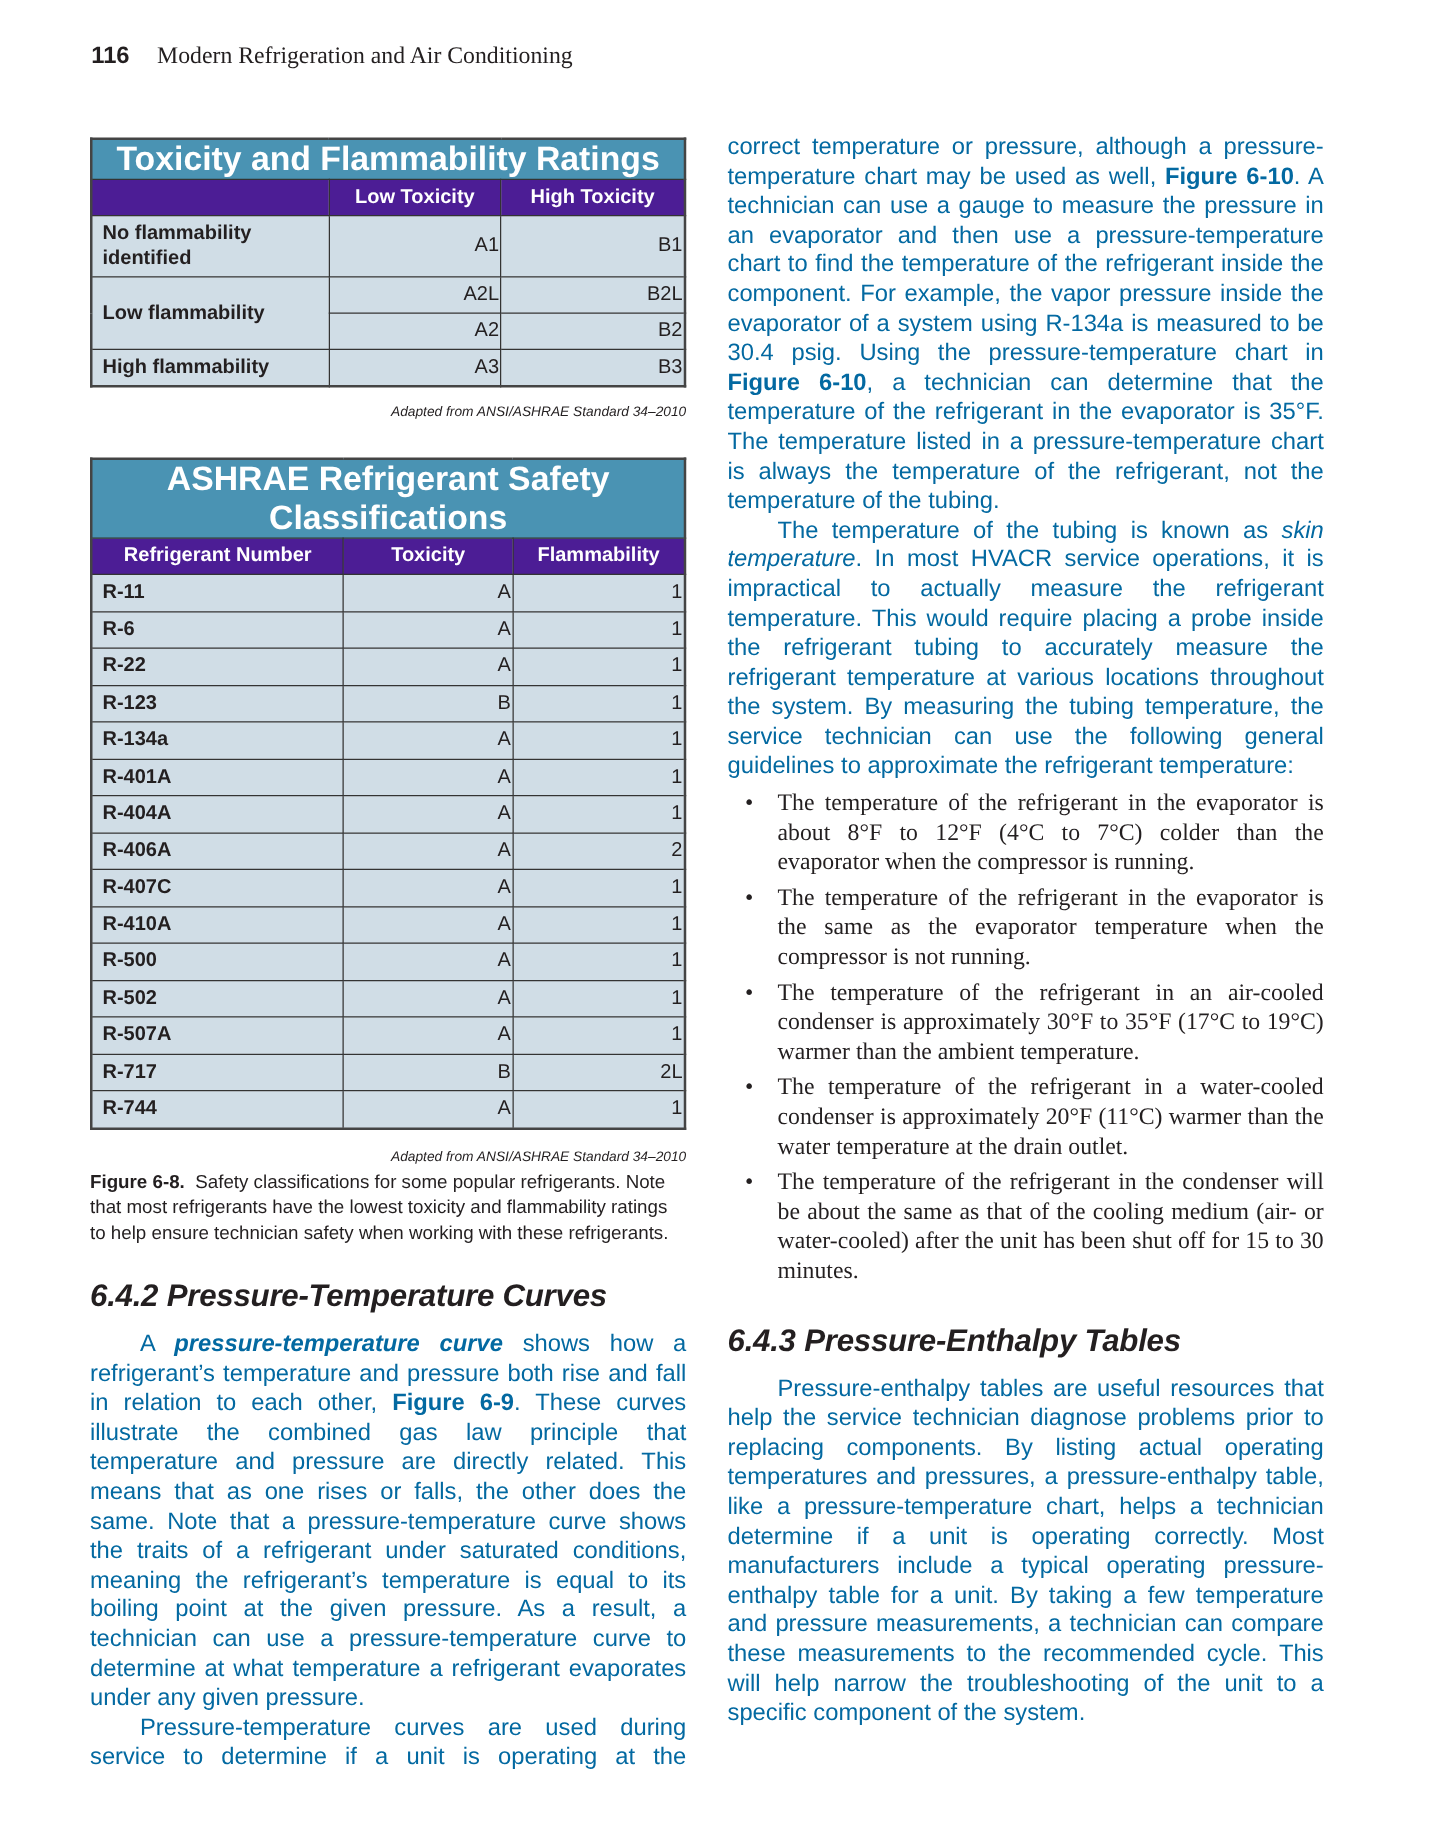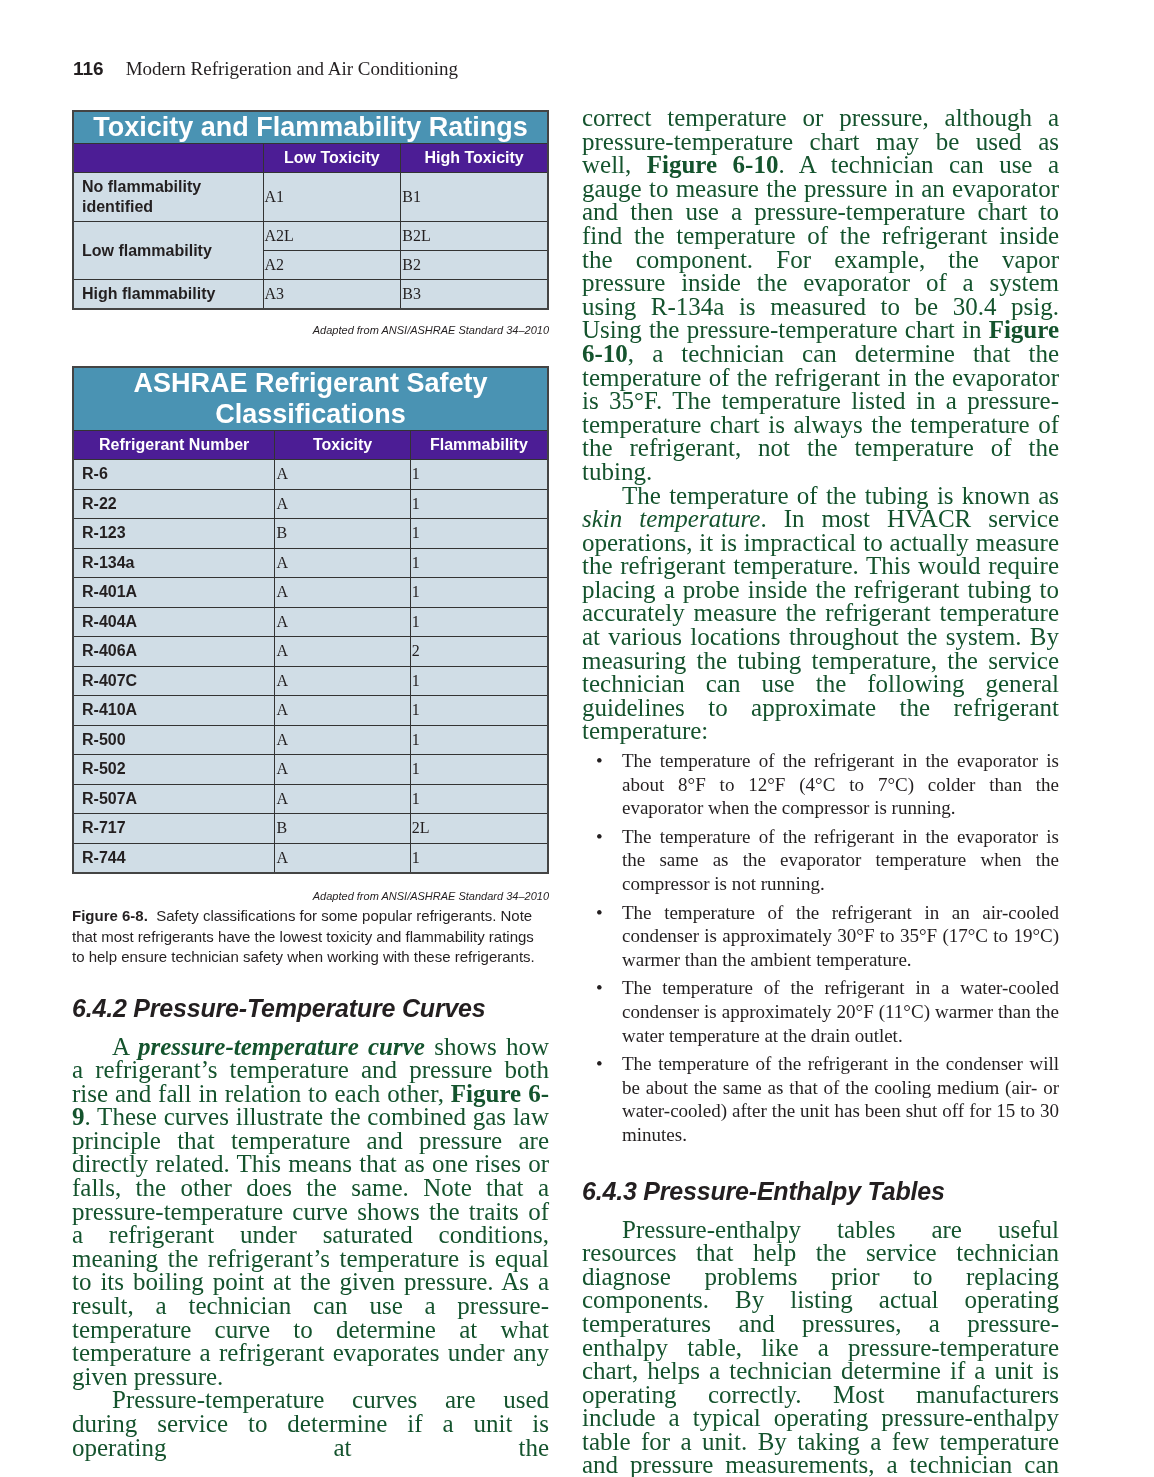--- a/index.html
+++ b/index.html
@@ -1,43 +1,43 @@
 <!DOCTYPE html>
 <html><head>
 <meta charset="utf-8">
 <style>
   html, body { margin: 0; padding: 0; background: #ffffff; }
   body { width: 1154px; height: 1477px; position: relative; overflow: hidden; color: #231f20; }
 
-  .running-head { position: absolute; left: 73px; top: 58px; font-size: 19px; }
+  .running-head { position: absolute; left: 73px; top: 34px; font-size: 19px; }
   .running-head .pg { font-family: "Liberation Sans", sans-serif; font-weight: bold; font-size: 19px; margin-right: 22px; }
   .running-head .bt { font-family: "Liberation Serif", serif; font-size: 19px; }
 
   .col-left { position: absolute; left: 72px; top: 110px; width: 477px; }
   .col-right { position: absolute; left: 582px; top: 106px; width: 477px; }
 
   table.tbl { border-collapse: collapse; width: 100%; font-family: "Liberation Sans", sans-serif; border: 2px solid #444; }
   table.tbl td, table.tbl th { border: 1.5px solid #333; }
   .tbl .title-row th { background: #4a93b3; color: #fff; font-size: 27px; font-weight: bold; height: 30px; padding: 0; border-bottom: 1.5px solid #333; }
   .tbl .head-row th { background: #4c1d95; color: #fff; font-size: 16px; font-weight: bold; height: 28px; padding: 0; }
   .tbl td { background: #d0dde6; font-size: 16px; color: #231f20; }
   .tbl td.rowlab { font-weight: bold; text-align: left; padding-left: 8px; }
-  .tbl td.val { text-align: left; font-family: Liberation Serif, serif; }
+  .tbl td.val { text-align: right; }
 
   #tbl1 .r-tall td { height: 46px; }
   #tbl1 .r-std td { height: 26px; }
   #tbl2 td { height: 26.5px; }
 
   .credit { font-family: "Liberation Sans", sans-serif; font-style: italic; font-size: 11px; text-align: right; color: #231f20; }
   .caption { font-family: "Liberation Sans", sans-serif; font-size: 15px; line-height: 20.5px; color: #231f20; }
   .caption b { font-weight: bold; }
 
   h2.section { font-family: "Liberation Sans", sans-serif; font-style: italic; font-weight: bold; font-size: 25px; margin: 0; color: #231f20; letter-spacing: -0.2px; }
 
-  p.body { font-family: Liberation Serif, serif; font-size: 25px; line-height: 23.6px; margin: 0; text-align: justify; color: #14532d; }
+  p.body { font-family: Liberation Sans, sans-serif; font-size: 19px; line-height: 23.6px; margin: 0; text-align: justify; color: #0369a1; }
   p.body.indent { text-indent: 40px; }
 
   ul.bullets { list-style: none; margin: 0; padding: 0; }
   ul.bullets li { position: relative; padding-left: 40px; font-family: "Liberation Serif", serif; font-size: 19px; line-height: 23.6px; text-align: justify; margin-bottom: 5px; }
   ul.bullets li .dot { position: absolute; left: 14px; top: 0; }
 </style>
 </head>
 <body>
 
 <div class="running-head">
@@ -86,20 +86,25 @@
         <th colspan="3">ASHRAE Refrigerant Safety Classifications</th>
       </tr>
       <tr class="head-row">
         <th style="width:42.5%">Refrigerant Number</th>
         <th style="width:28.5%">Toxicity</th>
         <th style="width:29%">Flammability</th>
       </tr>
     </thead>
     <tbody id="tbl2-body">
         <tr>
+          <td class="rowlab">R-11</td>
+          <td class="val">A</td>
+          <td class="val">1</td>
+        </tr>
+        <tr>
           <td class="rowlab">R-6</td>
           <td class="val">A</td>
           <td class="val">1</td>
         </tr>
         <tr>
           <td class="rowlab">R-22</td>
           <td class="val">A</td>
           <td class="val">1</td>
         </tr>
         <tr>

